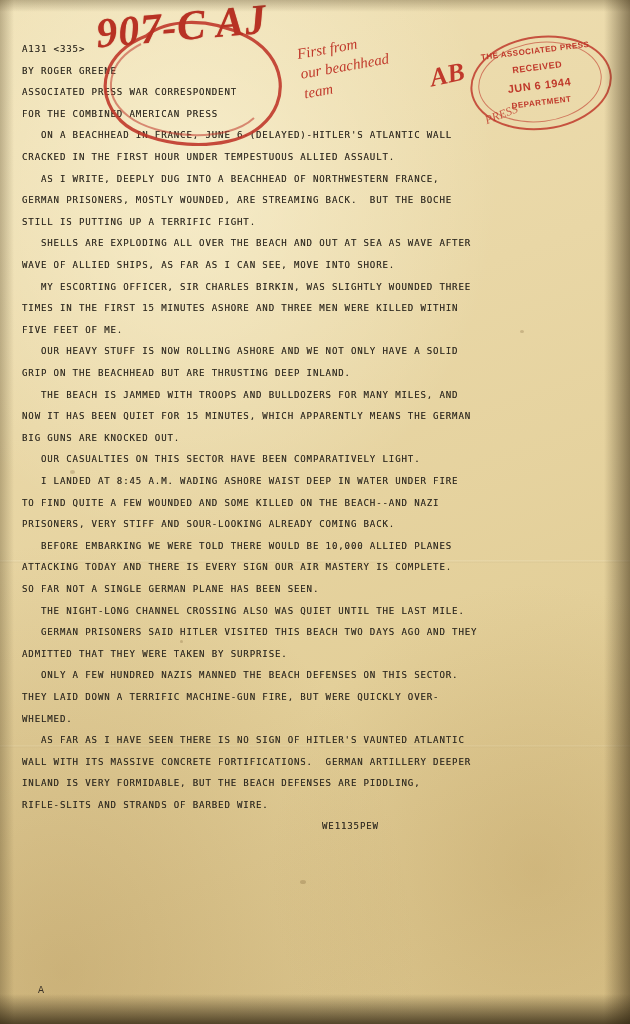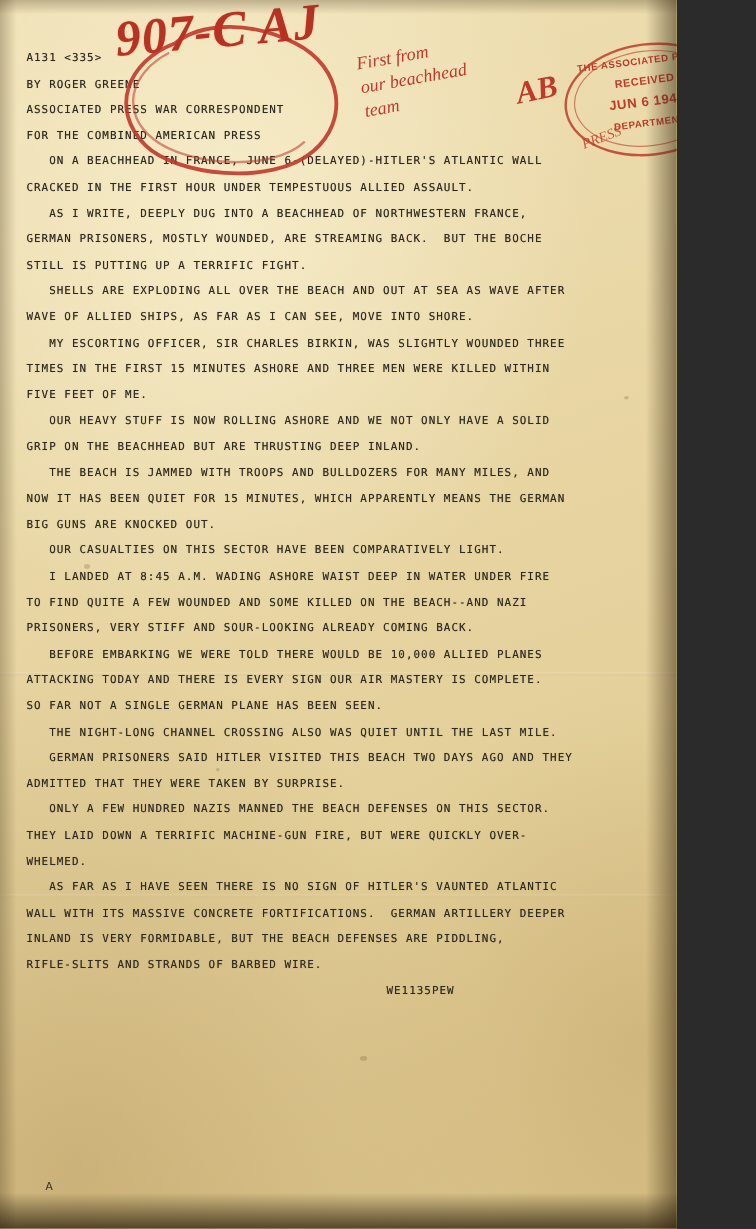--- a/index.html
+++ b/index.html
@@ -2,21 +2,21 @@
 <html><head>
 <meta charset="utf-8">
 <style>
   html, body {
     margin: 0;
     padding: 0;
     background: #2b2b2b;
   }
   #page {
     position: relative;
-    width: 564px;
+    width: 630px;
     height: 1024px;
     overflow: hidden;
     background: #e8d9a8;
     font-family: "Liberation Mono", monospace;
   }
   
   #paper {
     position: absolute;
     left: 0; top: 0;
     width: 630px; height: 1024px;

